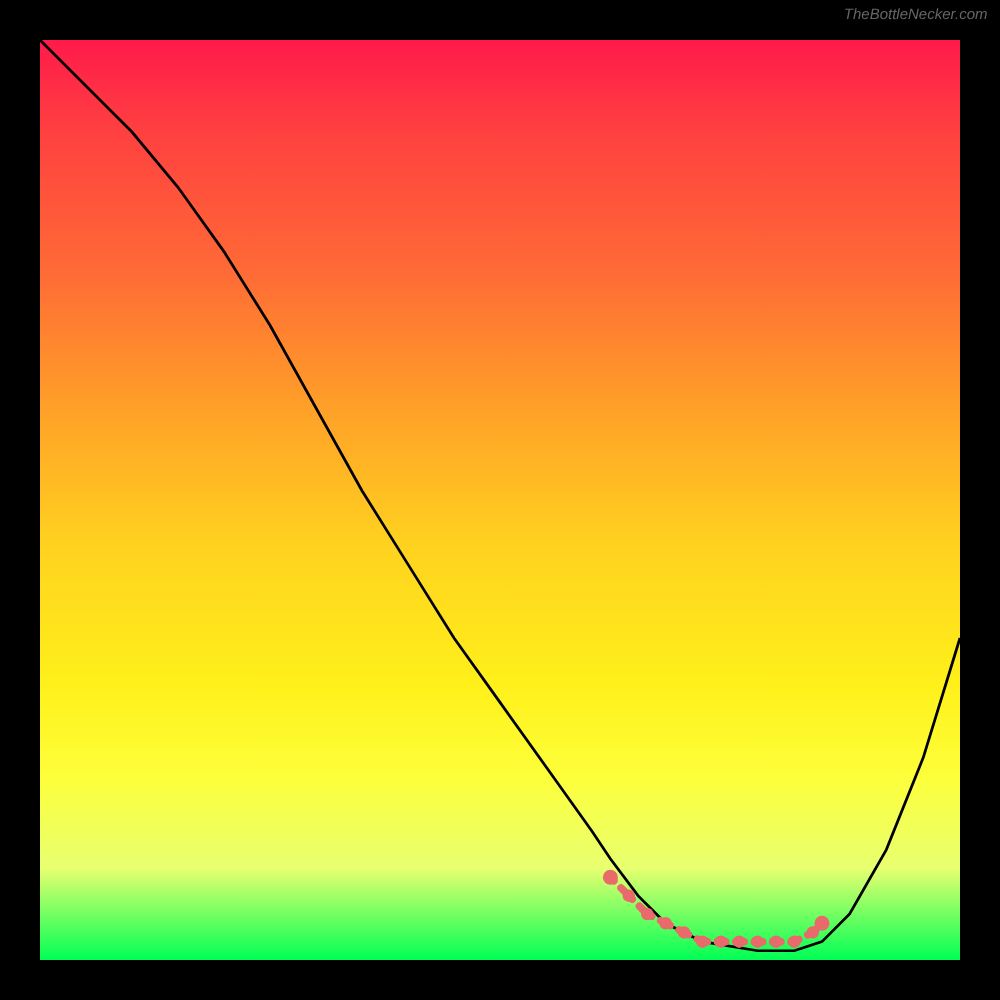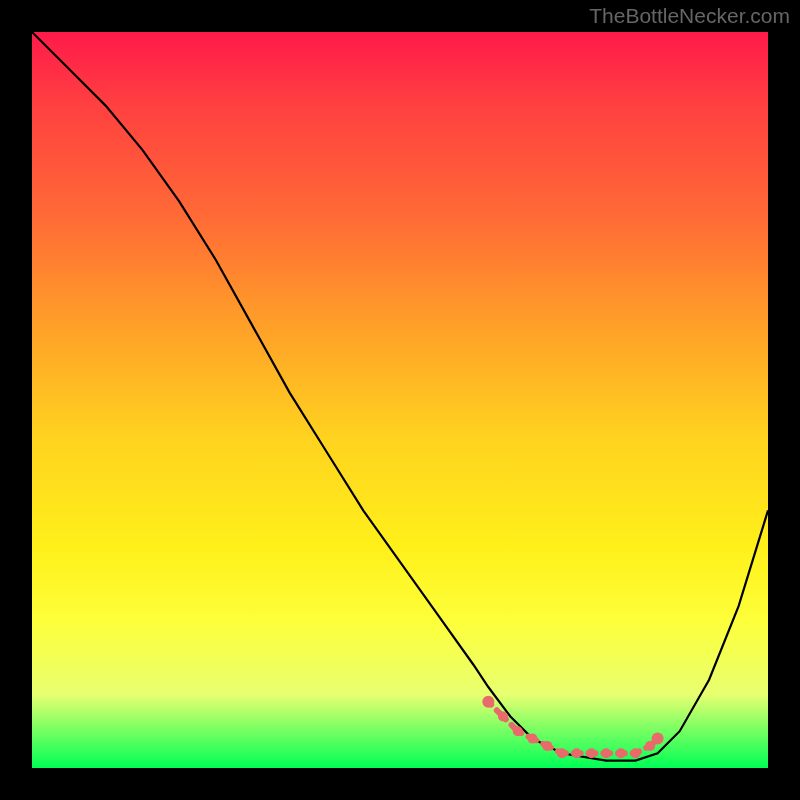--- a/index.html
+++ b/index.html
@@ -9,23 +9,24 @@
     background: #000;
     position: relative;
     font-family: Arial, Helvetica, sans-serif;
     overflow: hidden;
   }
   .watermark {
     position: absolute;
     top: 4px;
     right: 10px;
     color: #666;
-    font-size: 21px;
+    font-size: 12px;
     font-weight: 500;
     z-index: 10;
+    font-style: italic;
   }
   .plot-area {
     position: absolute;
     left: 32px;
     top: 32px;
     width: 736px;
     height: 736px;
     background: linear-gradient(to bottom,
       #ff1a4a 0%,
       #ff4040 10%,

